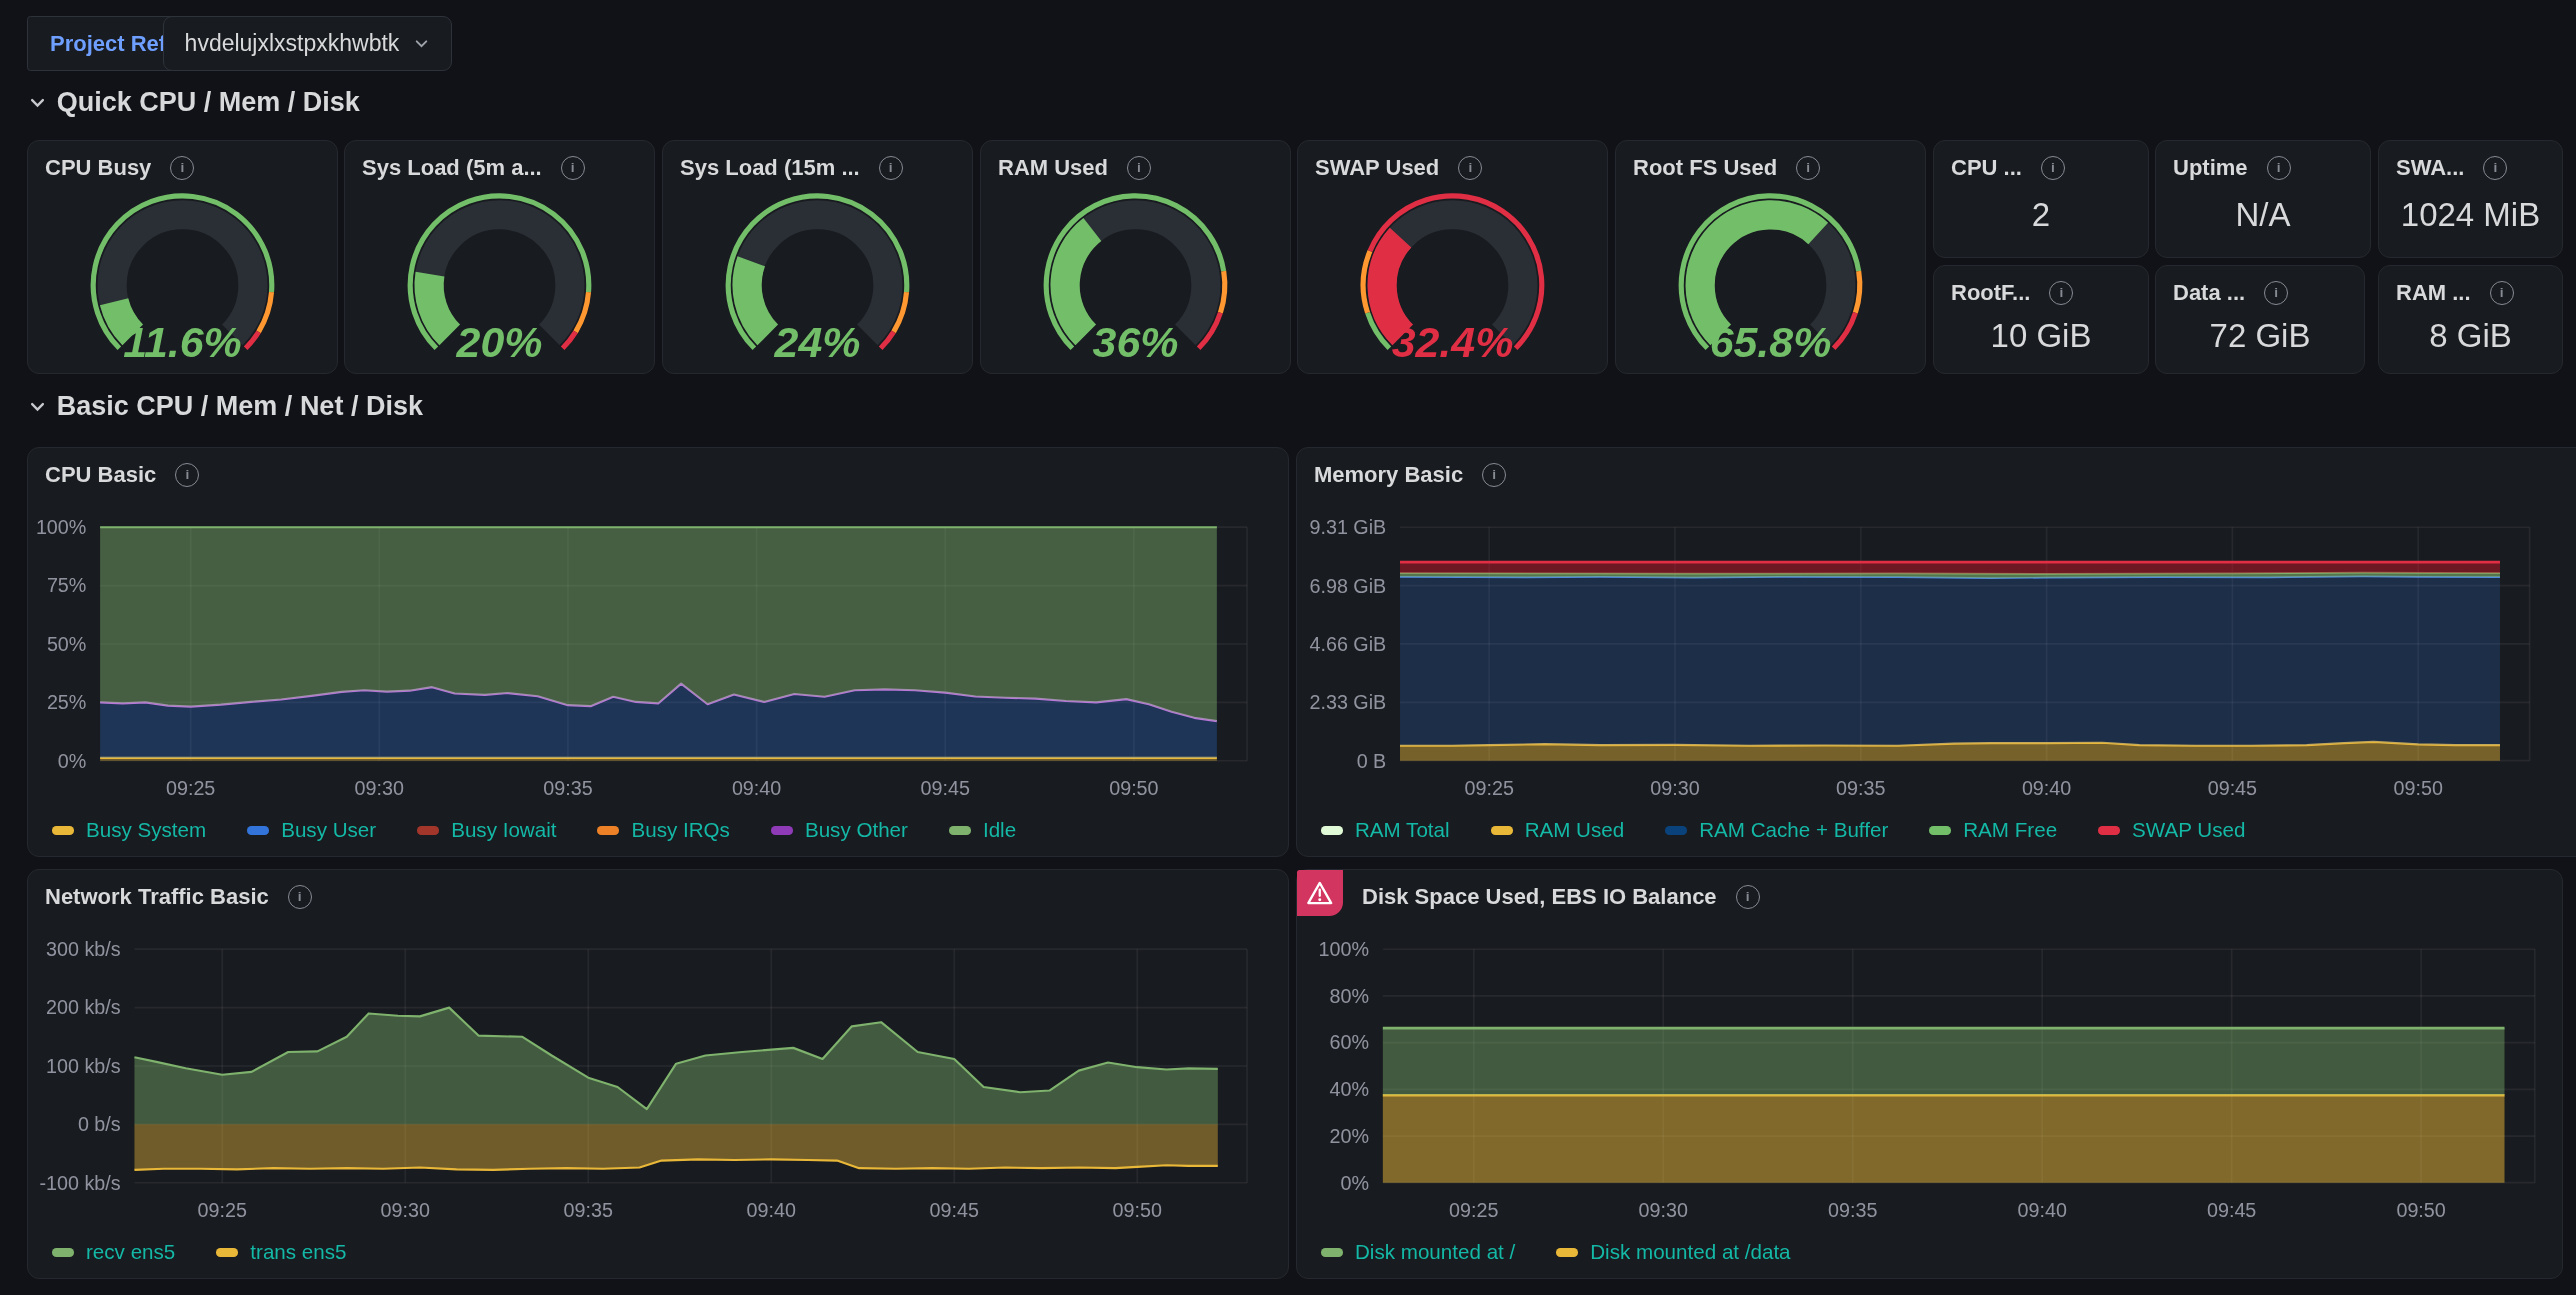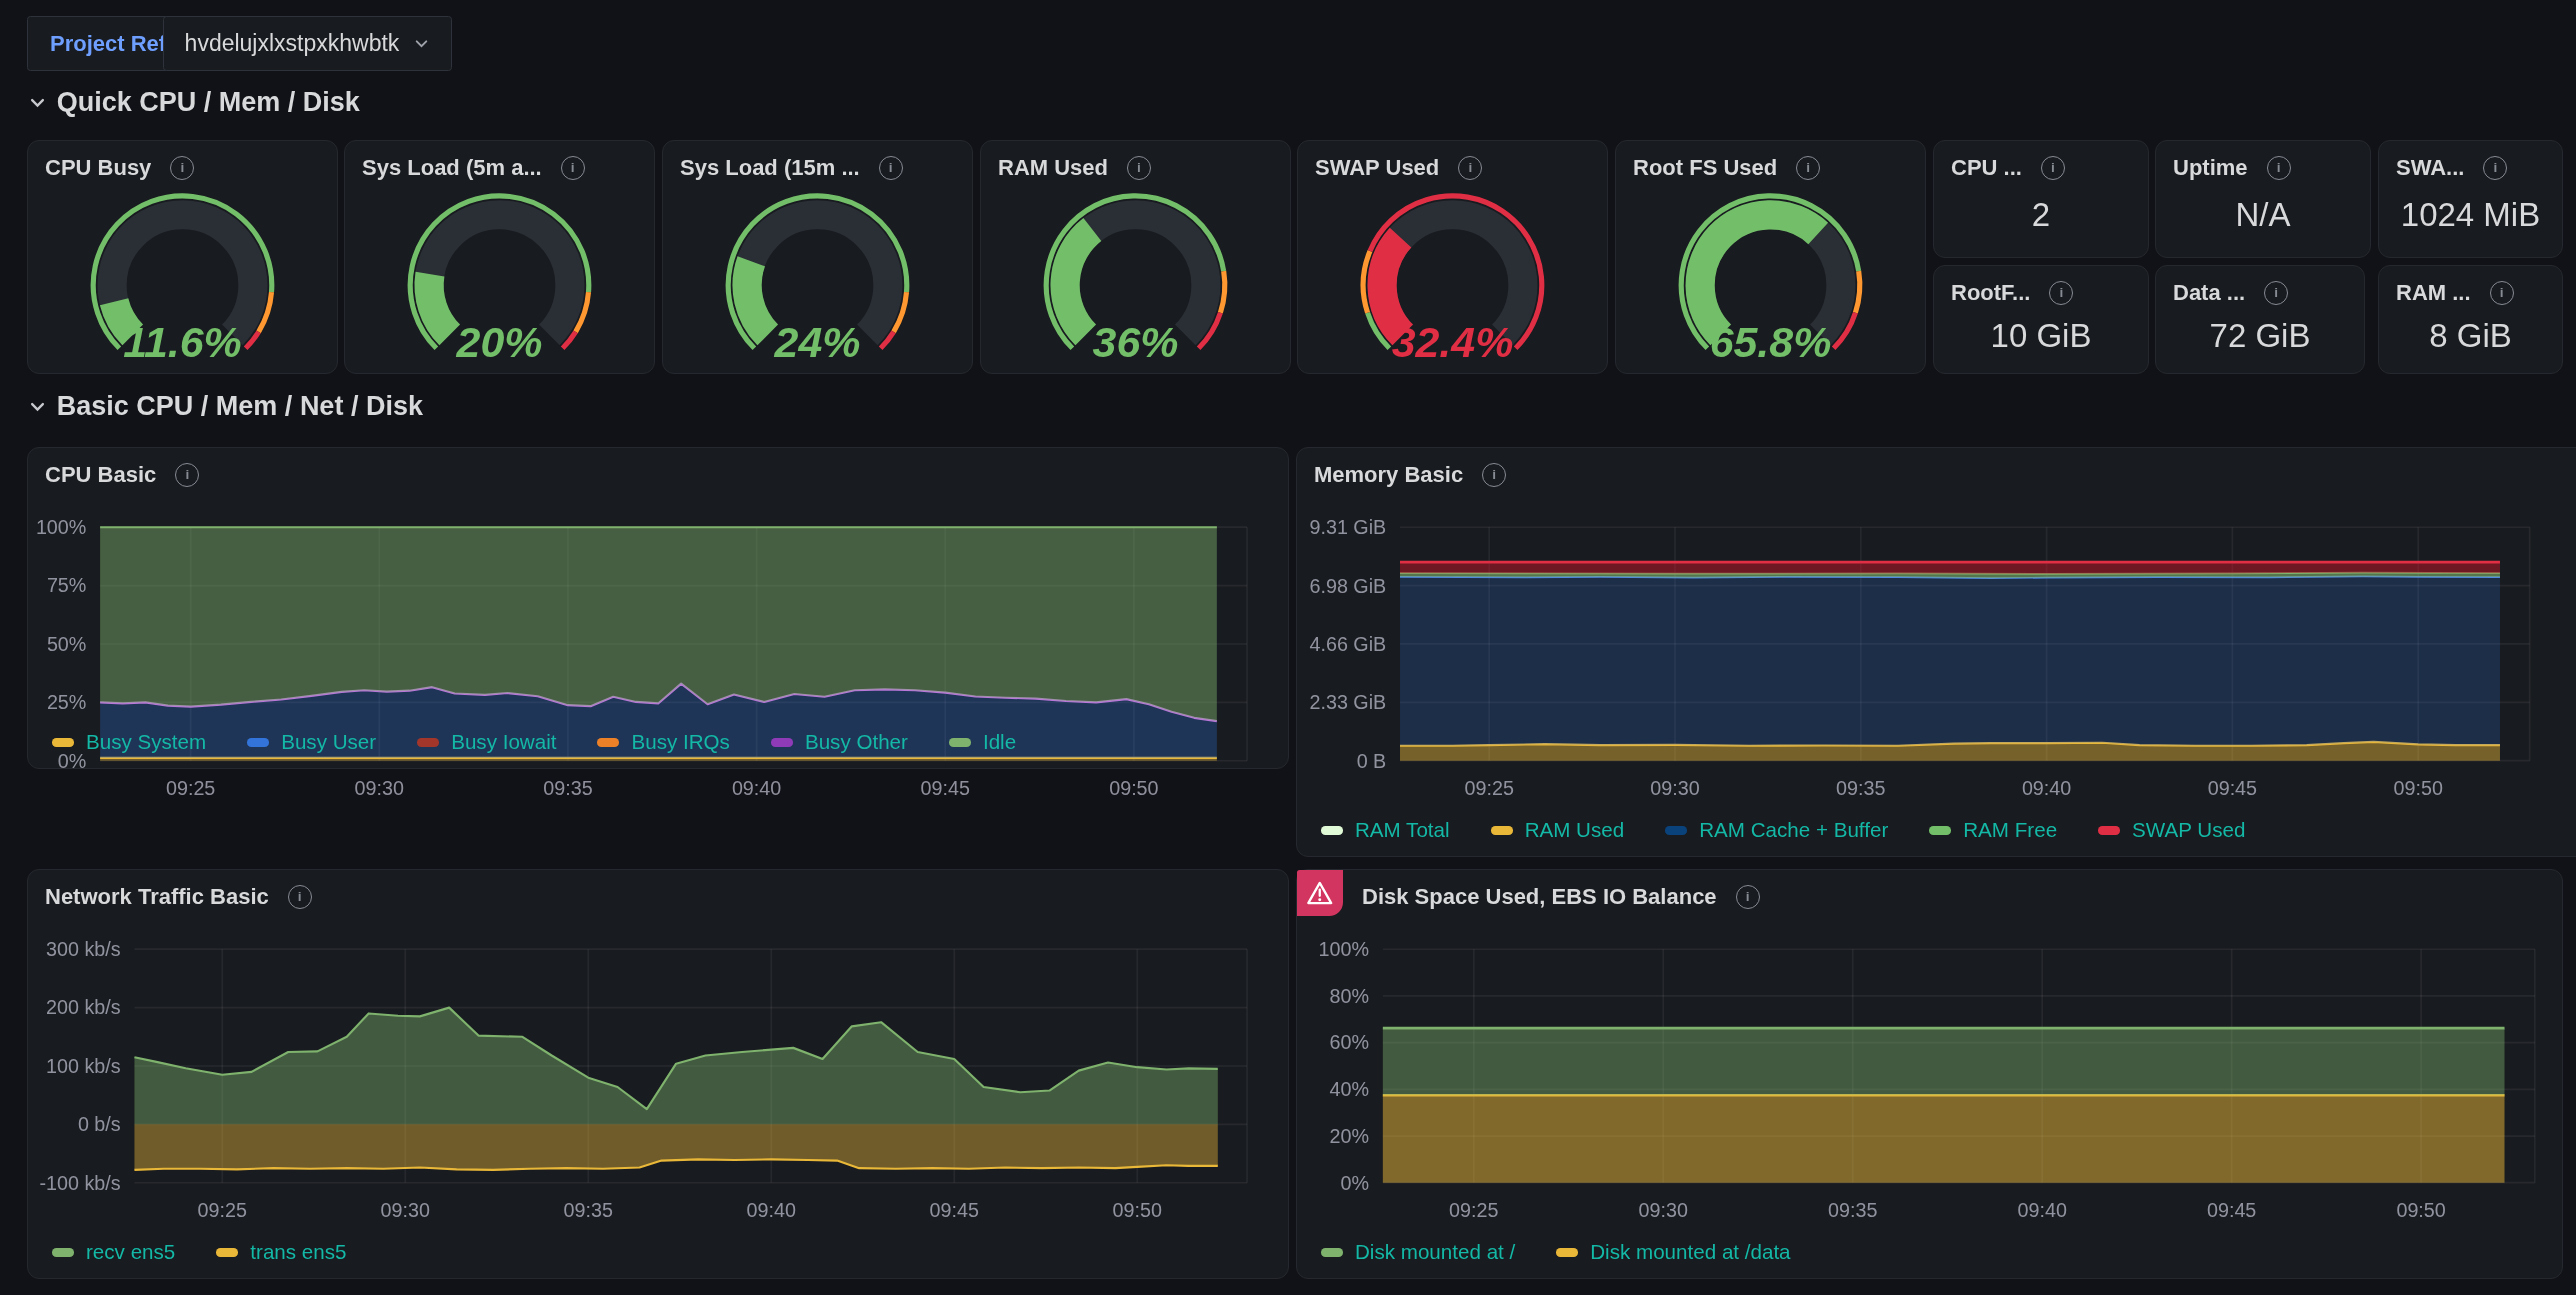--- a/index.html
+++ b/index.html
@@ -6,21 +6,21 @@
   body{
     width:2576px;height:1296px;overflow:hidden;position:relative;
     background:#111217;font-family:"Liberation Sans", sans-serif;
     -webkit-font-smoothing:antialiased;
   }
   .ctrl{
     position:absolute;height:55px;box-sizing:border-box;border:0.9px solid #2e323a;
     border-radius:3.4px;background:#181b1f;display:flex;align-items:center;
   }
   #project-ref-btn{left:27px;top:16.3px;padding:0 22px;color:#6e9fff;font-size:22px;font-weight:600;}
-  #project-dd{left:163px;top:16.3px;padding:0 20.6px;color:#d8d9da;font-size:23px;gap:13.7px;}
+  #project-dd{left:163px;top:16.3px;padding:0 20.6px;color:#d8d9da;font-size:23px;gap:13.7px;border-radius:9px;}
   .section-h{
     position:absolute;left:27.5px;display:flex;align-items:center;gap:10.3px;
     color:#d8d9da;font-size:27px;font-weight:700;cursor:pointer;
   }
   #section-quick{top:87px;}
   #section-basic{top:391px;}
   .panel{
     position:absolute;background:#181b1f;border:0.9px solid #25282e;border-radius:12px;
     box-sizing:border-box;display:flex;flex-direction:column;overflow:hidden;
   }
@@ -216,21 +216,21 @@
     </div>
     <div class="panel" style="left: 2378px; top: 265px; width: 185px; height: 109px;">
       <div class="ptitle">
         <span class="t">RAM ...</span>
         <span class="info-icon">i</span>
       </div>
       <div class="stat-value">8 GiB</div>
     </div>
   </div>
 
-<div class="panel chart-panel" id="p-chart-0" style="left:27px;top:447px;width:1262px;height:322px">
+<div class="panel chart-panel" id="p-chart-0" style="left:27px;top:447px;width:1262px;height:410px">
   <div class="ptitle">
     <span class="t">CPU Basic</span>
     <span class="info-icon">i</span>
   </div>
   <svg class="chart-svg" id="chart-0" width="1262" height="410" viewBox="0 0 1470 477">
       <line x1="84" y1="364" x2="1420" y2="364" stroke="rgba(204,204,220,0.08)" stroke-width="2"></line>
       <text x="68" y="372" text-anchor="end" fill="rgba(204,204,220,0.68)" font-size="23" font-family="&quot;Liberation Sans&quot;, sans-serif">0%</text>
       <line x1="84" y1="296" x2="1420" y2="296" stroke="rgba(204,204,220,0.08)" stroke-width="2"></line>
       <text x="68" y="304" text-anchor="end" fill="rgba(204,204,220,0.68)" font-size="23" font-family="&quot;Liberation Sans&quot;, sans-serif">25%</text>
       <line x1="84" y1="228" x2="1420" y2="228" stroke="rgba(204,204,220,0.08)" stroke-width="2"></line>

